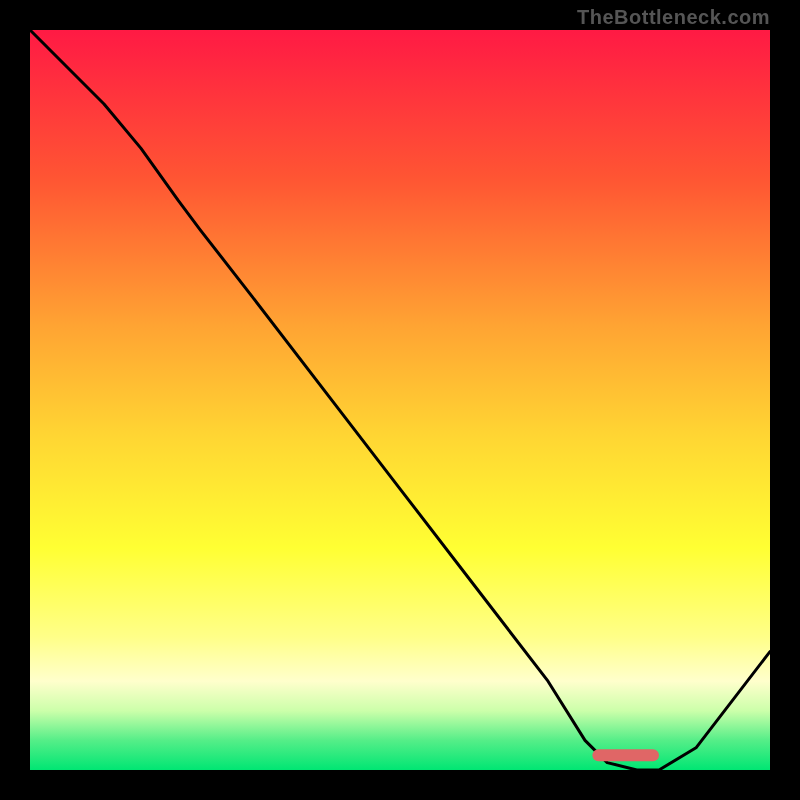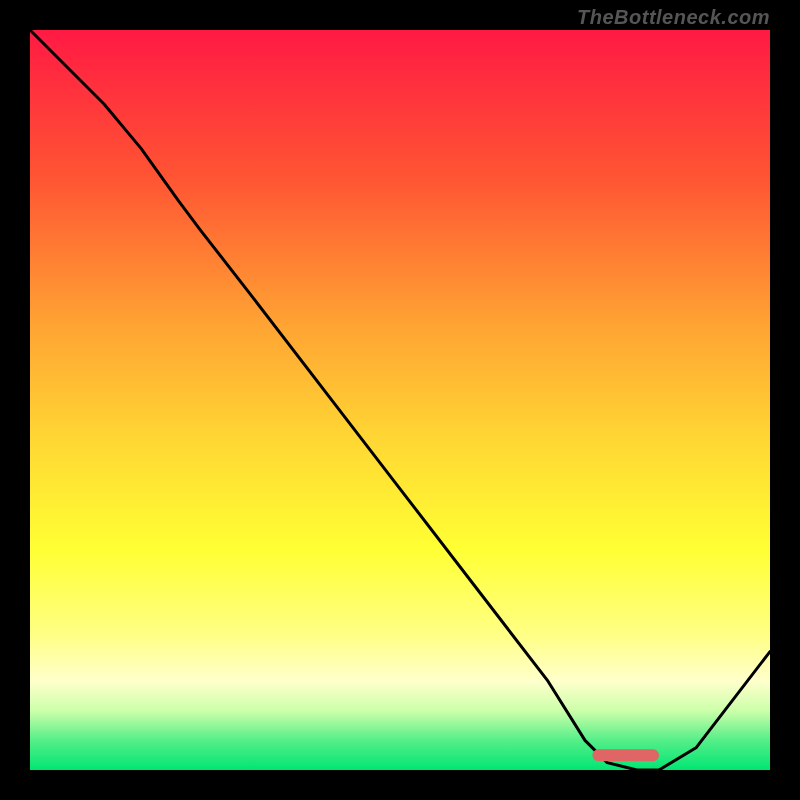--- a/index.html
+++ b/index.html
@@ -8,21 +8,20 @@
     width: 800px;
     height: 800px;
     background: #000;
     font-family: Arial, Helvetica, sans-serif;
   }
   .container {
     position: relative;
     width: 800px;
     height: 800px;
     background: #000;
-    font-style: italic;
   }
   .plot-area {
     position: absolute;
     left: 30px;
     top: 30px;
     width: 740px;
     height: 740px;
   }
   .watermark {
     position: absolute;

